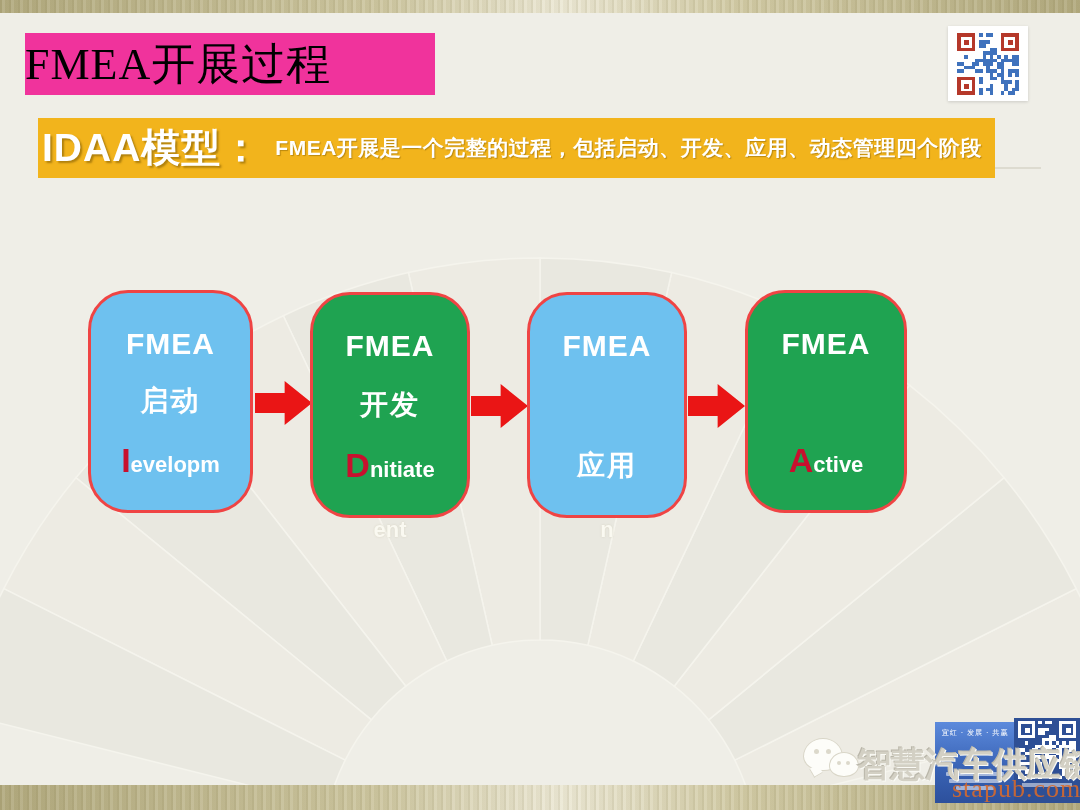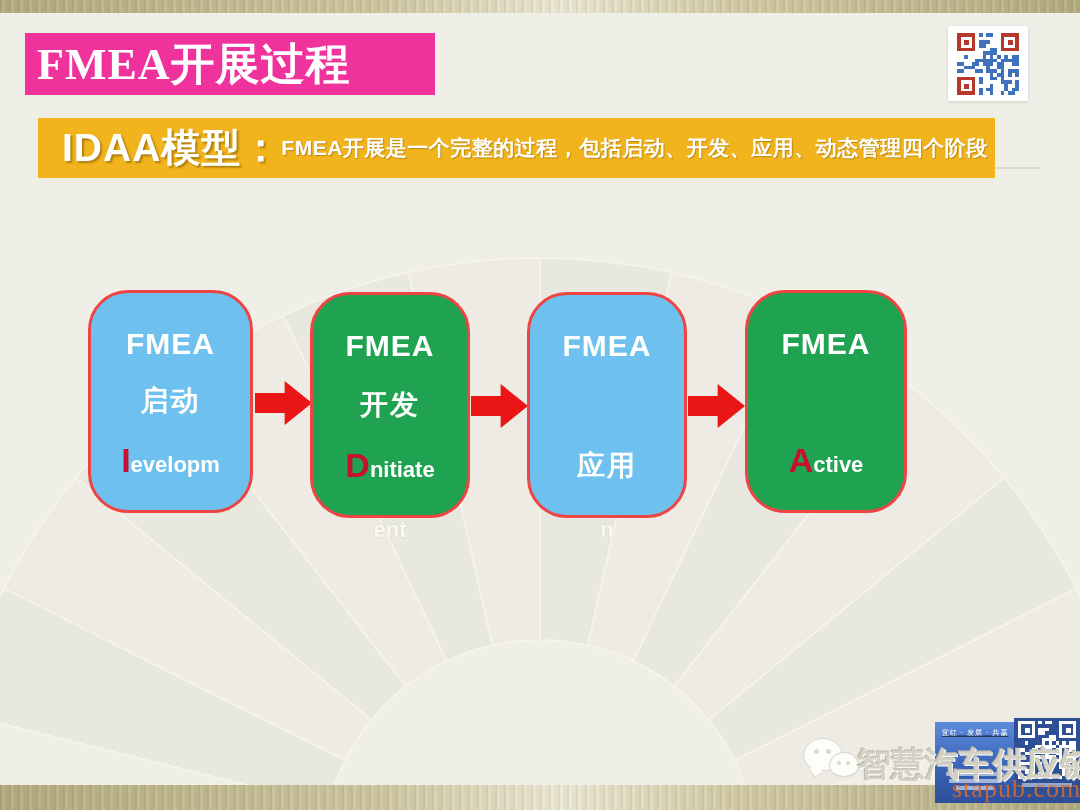--- a/index.html
+++ b/index.html
@@ -19,34 +19,34 @@
   .bar.bottom{top:785px;height:25px;}
   
   #fan{position:absolute;left:0;top:0;width:1080px;height:810px;}
   
   .title-banner{
     position:absolute;left:25px;top:33px;width:410px;height:62px;
     background:#f0339c;display:flex;align-items:center;
   }
   .title-banner span{
     font-family:"Liberation Serif","DejaVu Serif",serif;
-    font-weight:700;font-size:44px;color:#ffffff;
-    padding-left:12px;letter-spacing:1px;white-space:nowrap;
+    font-weight:400;font-size:44px;color:#000000;
+    letter-spacing:1px;white-space:nowrap;
   }
   
   .idaa-banner{
     position:absolute;left:38px;top:118px;width:957px;height:60px;
-    background:#f2b41c;display:flex;align-items:center;padding-left:24px;box-sizing:border-box;
+    background:#f2b41c;display:flex;align-items:center;padding-left:4px;box-sizing:border-box;
   }
   .idaa-label{
     color:#fff;font-weight:700;font-size:39px;letter-spacing:1px;white-space:nowrap;
     text-shadow:2px 2px 2px rgba(120,85,0,.55);
   }
   .idaa-desc{
-    color:#fff;font-weight:700;font-size:21px;letter-spacing:.5px;white-space:nowrap;
+    color:#fff;font-weight:700;font-size:21px;margin-left:14px;letter-spacing:.5px;white-space:nowrap;
     text-shadow:1px 1px 1px rgba(120,85,0,.45);
   }
   .idaa-tail-line{position:absolute;left:995px;top:167px;width:46px;height:2px;background:#dddbd0;}
   
   .stage-box{
     position:absolute;border:3px solid #ef4444;border-radius:40px;box-sizing:border-box;
     display:flex;flex-direction:column;align-items:center;justify-content:space-between;
     padding:34px 4px 30px;
   }
   .stage-box.blue{background:#6ec1ef;}
@@ -79,21 +79,21 @@
   .wx-tail{position:absolute;width:9px;height:9px;background:#fdfdf9;border-right:1px solid #d9d6c8;border-bottom:1px solid #d9d6c8;transform:rotate(60deg);}
   .wm-text{
     position:absolute;left:857px;top:742px;width:240px;white-space:nowrap;
     font-size:34px;font-weight:700;letter-spacing:0;
     color:#d3d0c4;text-shadow:1px 1px 0 #fafaf5,-1px -1px 0 #b9b6a9;
     z-index:6;
   }
   .blue-card{
     position:absolute;left:935px;top:722px;width:80px;height:81px;z-index:4;
     background:linear-gradient(#5c8adc 0%,#3a64b6 55%,#2d509c 100%);
-    display:flex;flex-direction:column;align-items:center;box-sizing:border-box;padding-top:5px;text-decoration:underline;
+    display:flex;flex-direction:column;align-items:center;box-sizing:border-box;padding-top:5px;
   }
   .card-slogan{font-size:8px;color:#fff;white-space:nowrap;letter-spacing:1px;transform:scale(.9);}
   .card-lines{margin-top:34px;display:flex;flex-direction:column;align-items:center;gap:3px;width:100%;}
   .card-line{height:4px;background:rgba(255,255,255,.55);border-radius:1px;}
   .qr-card-bottom{
     position:absolute;left:1014px;top:718px;width:66px;height:85px;z-index:4;
     background:#2e4f95;display:flex;flex-direction:column;align-items:center;padding-top:3px;box-sizing:border-box;
   }
   .qr-card-bottom .qr-fake{width:58px;height:58px;}
   .qr-caption-line{margin-top:4px;width:50px;height:4px;background:rgba(255,255,255,.5);}

